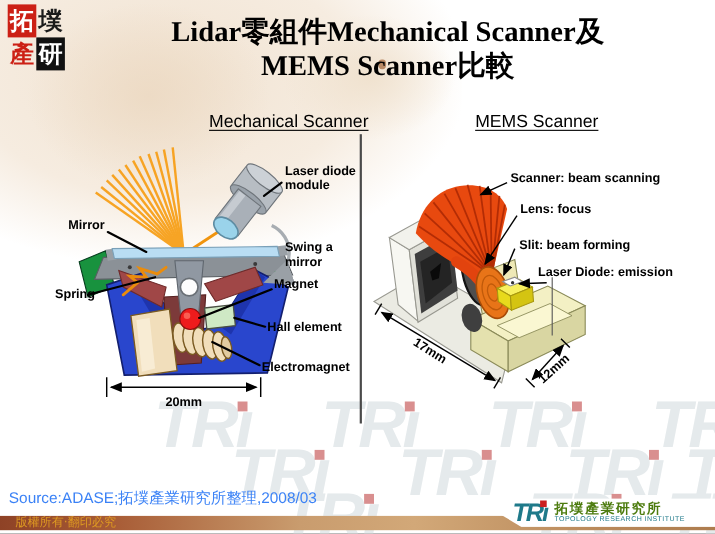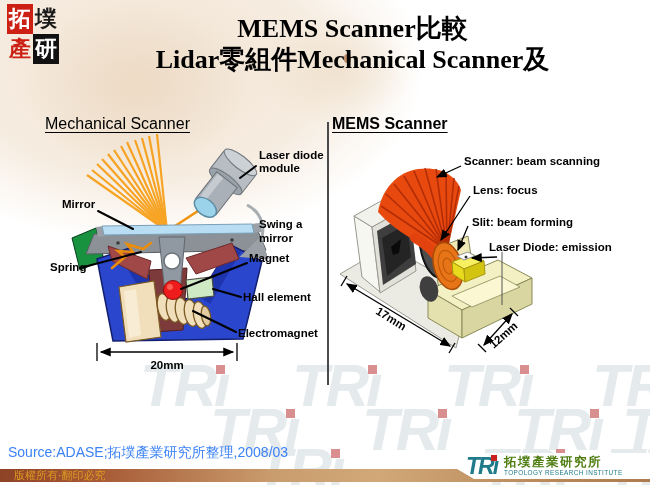--- a/index.html
+++ b/index.html
@@ -26,24 +26,24 @@
     font-family:"Liberation Serif","DejaVu Serif",serif;font-weight:bold;font-size:22px;line-height:30px;
     text-align:center;}
   .logo-cell{width:26px;height:30px;overflow:hidden;}
   .lc1{background:#cc2015;color:#ffffff;}
   .lc2{color:#1a1a1a;}
   .lc3{color:#cc2015;}
   .lc4{background:#111111;color:#ffffff;}
   .title{left:65px;top:13px;width:575px;text-align:center;
     font-family:"Liberation Serif","DejaVu Serif",serif;font-weight:bold;font-size:26px;line-height:31px;color:#000;}
   
-  .panel-title{top:115px;text-align:left;font-size:16px;color:#000;
+  .panel-title{top:102px;text-align:right;font-size:16px;color:#000;
     text-decoration:underline;text-underline-offset:3px;font-weight:500;}
   .pt-mech{left:45px;width:290px;}
-  .pt-mems{left:332px;width:212px;font-weight:bold;}
+  .pt-mems{left:332px;width:212px;}
   .divider{left:327px;top:122px;width:2px;height:263px;background:#4a4a4a;}
   svg text{font-family:"Liberation Sans","DejaVu Sans",sans-serif;font-weight:bold;font-size:11.5px;fill:#000;}
   
   .source-line{left:8px;top:444px;font-size:14px;color:#3b82f6;z-index:5;}
   .footer-bar{left:0;top:469px;width:650px;height:13px;z-index:4;
     background:linear-gradient(90deg,#8e4226 0%,#a85c36 16%,#c99c6e 42%,#d2a878 58%,#b9895a 84%,#ad7c4e 100%);}
   .copyright{left:14px;top:469px;height:13px;line-height:13px;font-size:11px;font-weight:normal;
     color:#dd9922;z-index:6;}
   .tri-box{left:450px;top:453px;width:200px;height:26px;background:#ffffff;z-index:6;
     display:flex;align-items:center;padding-left:16px;box-sizing:border-box;
@@ -78,22 +78,22 @@
   <div class="wm-unit" style="left:480px;top:440px"><span>TRı</span><i class="wm-dot"></i></div>
   <div class="wm-unit" style="left:606px;top:440px"><span>TRı</span></div>
 
   <div class="abs logo-grid">
     <div class="logo-cell lc1">拓</div>
     <div class="logo-cell lc2">墣</div>
     <div class="logo-cell lc3">產</div>
     <div class="logo-cell lc4">研</div>
   </div>
   <div class="abs title">
+    <div>Lidar零組件Mechanical Scanner及</div>
     <div>MEMS Scanner比較</div>
-    <div>Lidar零組件Mechanical Scanner及</div>
   </div>
 
   <div class="abs panel-title pt-mech">Mechanical Scanner</div>
   <div class="abs panel-title pt-mems">MEMS Scanner</div>
   <div class="abs divider"></div>
 
   <svg class="abs" style="left:45px;top:128px" width="290" height="250" viewBox="45 128 290 250">
     <defs>
       <marker id="arrB" markerWidth="9" markerHeight="7" refX="7.5" refY="3.5" orient="auto-start-reverse">
         <path d="M0,0 L8.5,3.5 L0,7 Z" fill="#000"></path>

